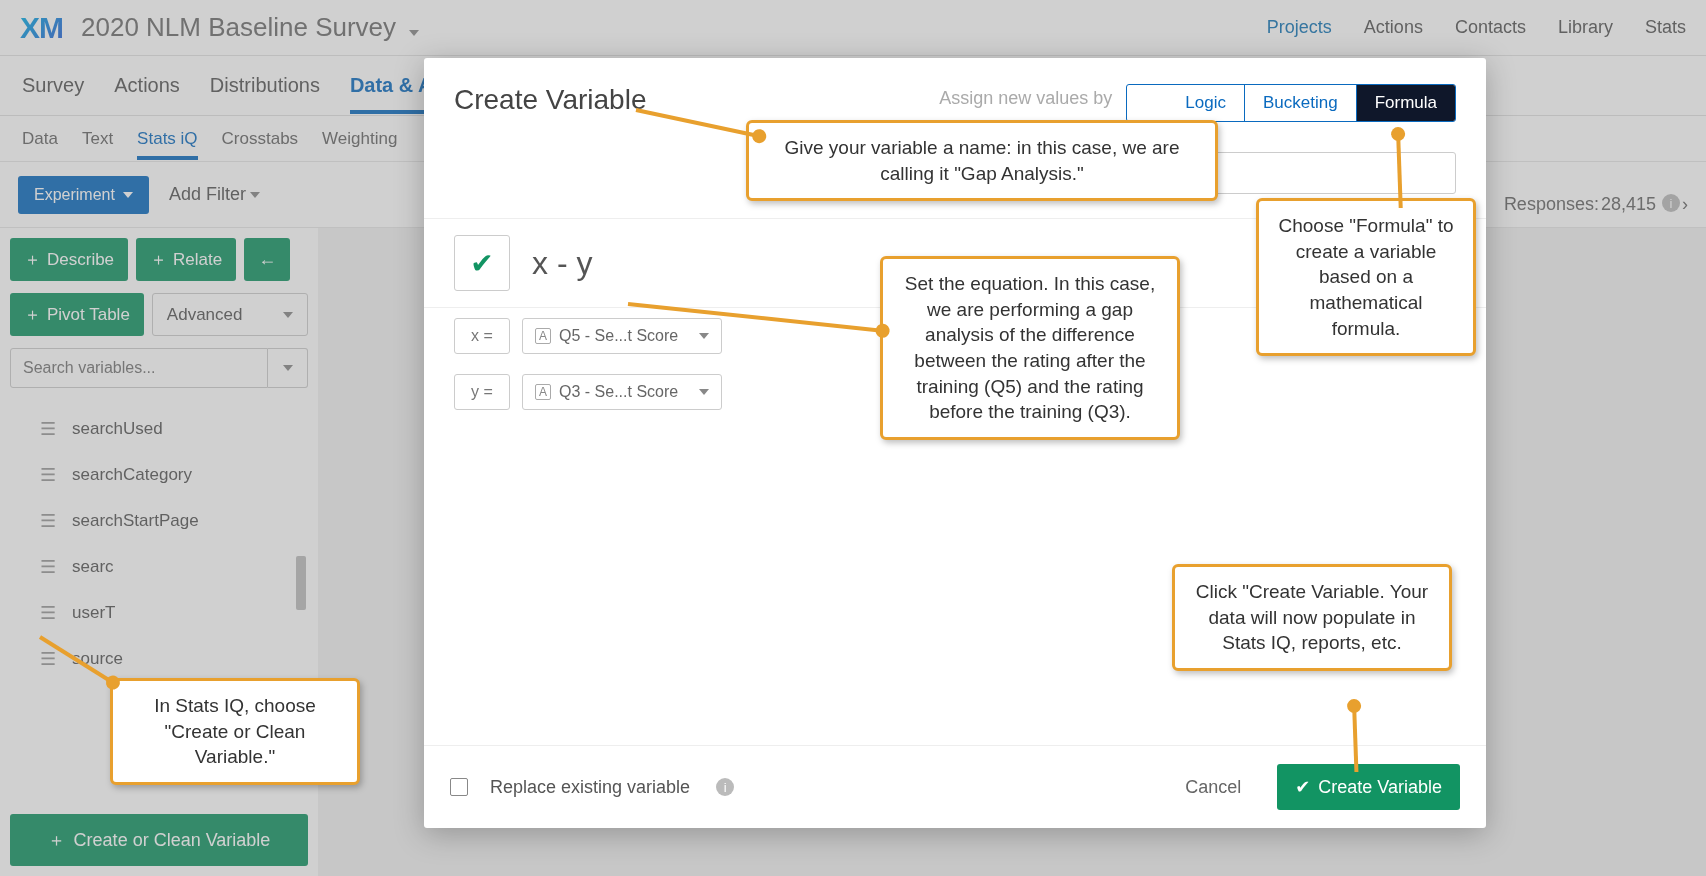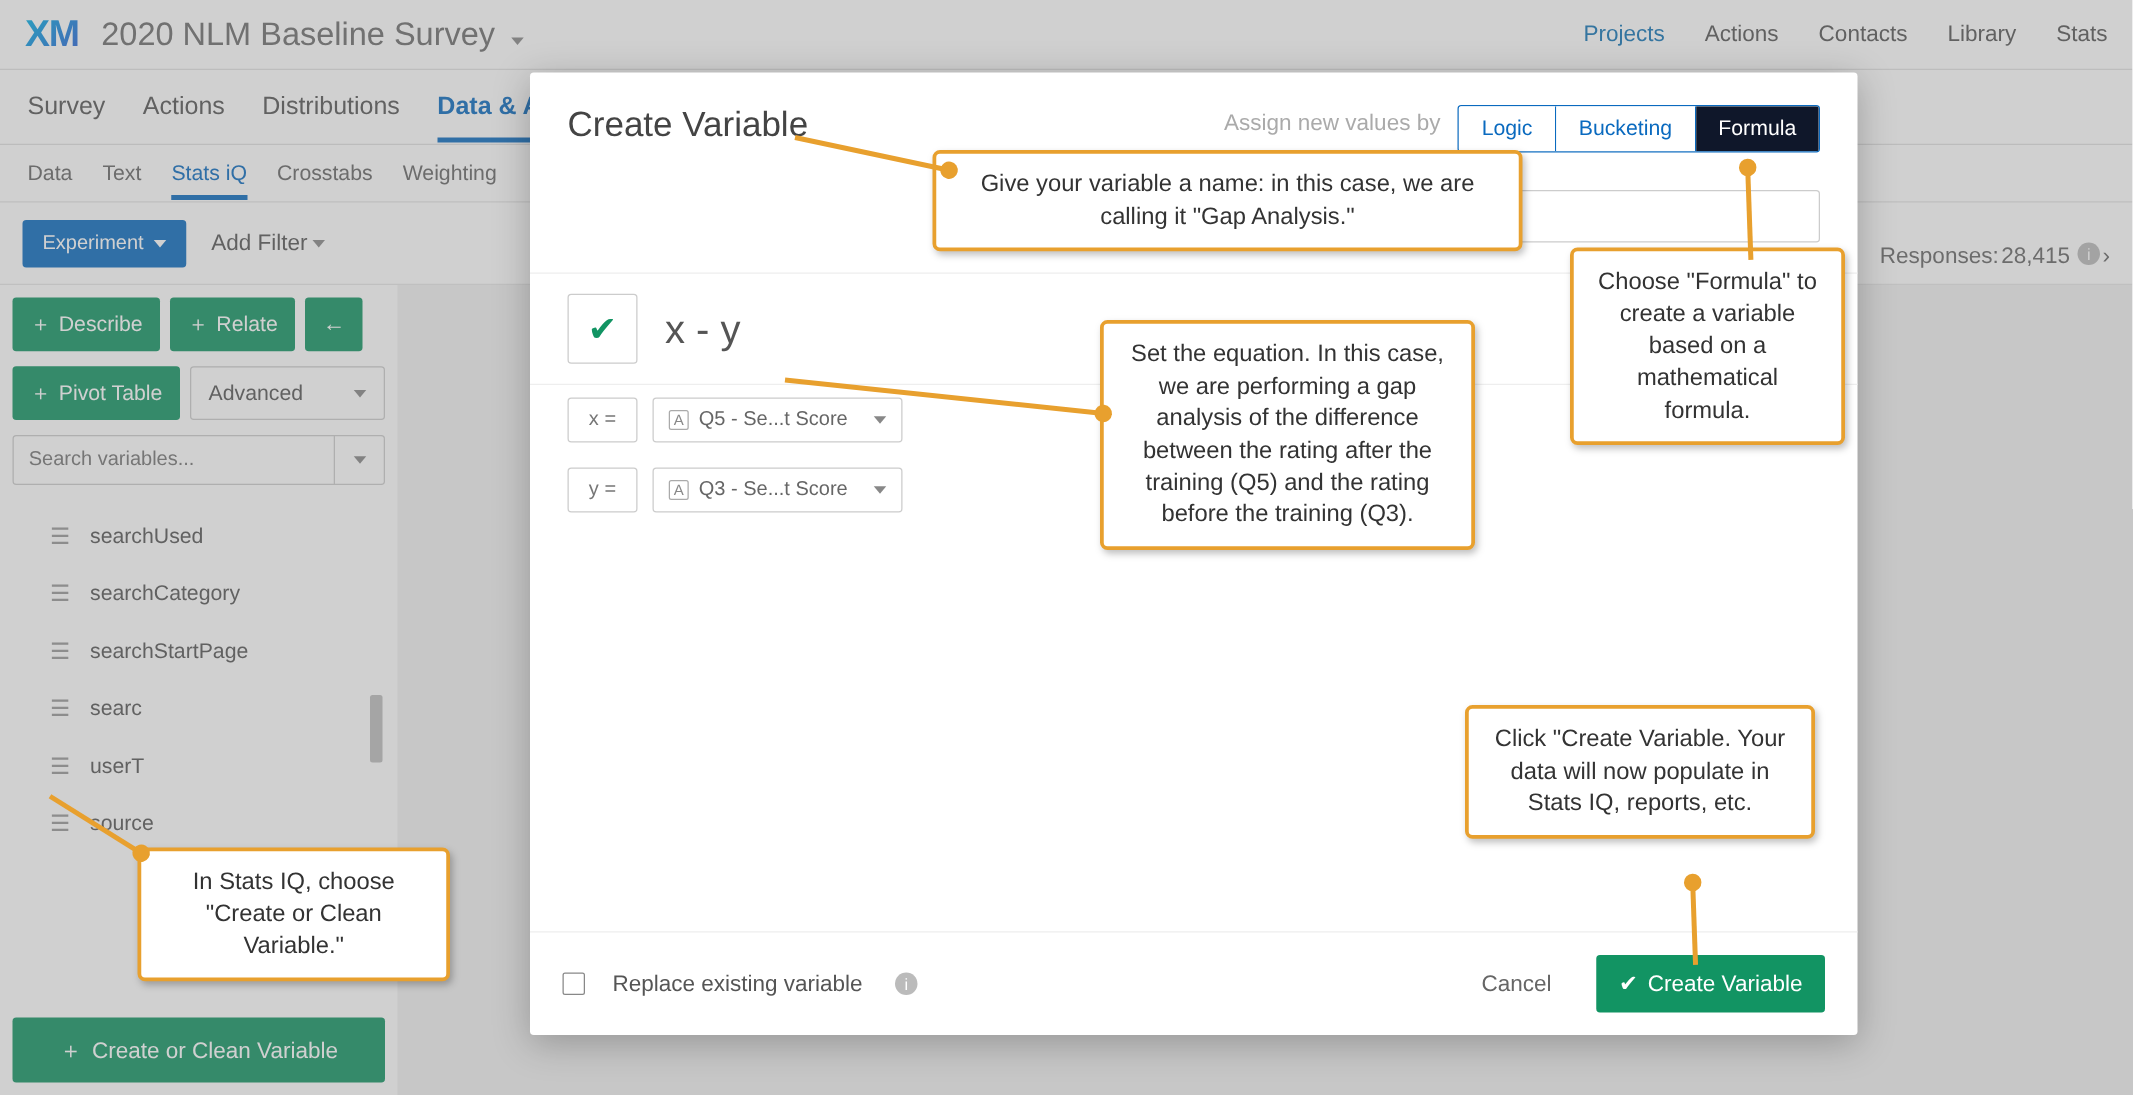--- a/index.html
+++ b/index.html
@@ -46,21 +46,21 @@
 .main-area { flex:1; background:#f2f2f2; height: 700px; position: relative; }
 
 
 .overlay { position:absolute; inset:0; background: rgba(120,120,120,0.35); }
 
 
 .modal { position:absolute; left:424px; top:58px; width:1062px; height:770px; background:#fff; border-radius:3px; box-shadow: 0 6px 30px rgba(0,0,0,.25); display:flex; flex-direction:column; }
 .modal-head { padding: 26px 30px 20px; display:flex; align-items:flex-start; }
 .modal-title { font-size:28px; color:#444; font-weight:400; }
 .assign-by { margin-left:auto; color:#aaa; font-size:18px; margin-right:14px; margin-top:4px; }
-.seggroup { display:inline-flex; border:1px solid #0a6abf; border-radius:3px; overflow:hidden; }
+.seggroup { display:inline-flex; border:1px solid #0a6abf; border-radius:3px; overflow:hidden;padding-left:40px; }
 .seg { padding: 8px 18px; font-size:17px; color:#0a6abf; background:#fff; border:none; border-right:1px solid #0a6abf; }
 .seg:last-child { border-right:none; }
 .seg.active { background:#0f172a; color:#fff; }
 
 .modal-section { padding: 10px 30px 24px; display:flex; align-items:center; gap:20px;justify-content:flex-end; }
 .section-label { font-size:18px; color:#555; width:180px; }
 .text-input { border:1px solid #ccc; border-radius:3px; padding:10px 14px; font-size:17px; width:380px; color:#555; }
 
 .formula-row { padding: 16px 30px; display:flex; align-items:center; gap:12px; border-top:1px solid #eee; border-bottom:1px solid #eee; }
 .check-box { width:56px; height:56px; border:1px solid #ccc; border-radius:3px; display:flex; align-items:center; justify-content:center; color:#129463; font-size:28px; }

